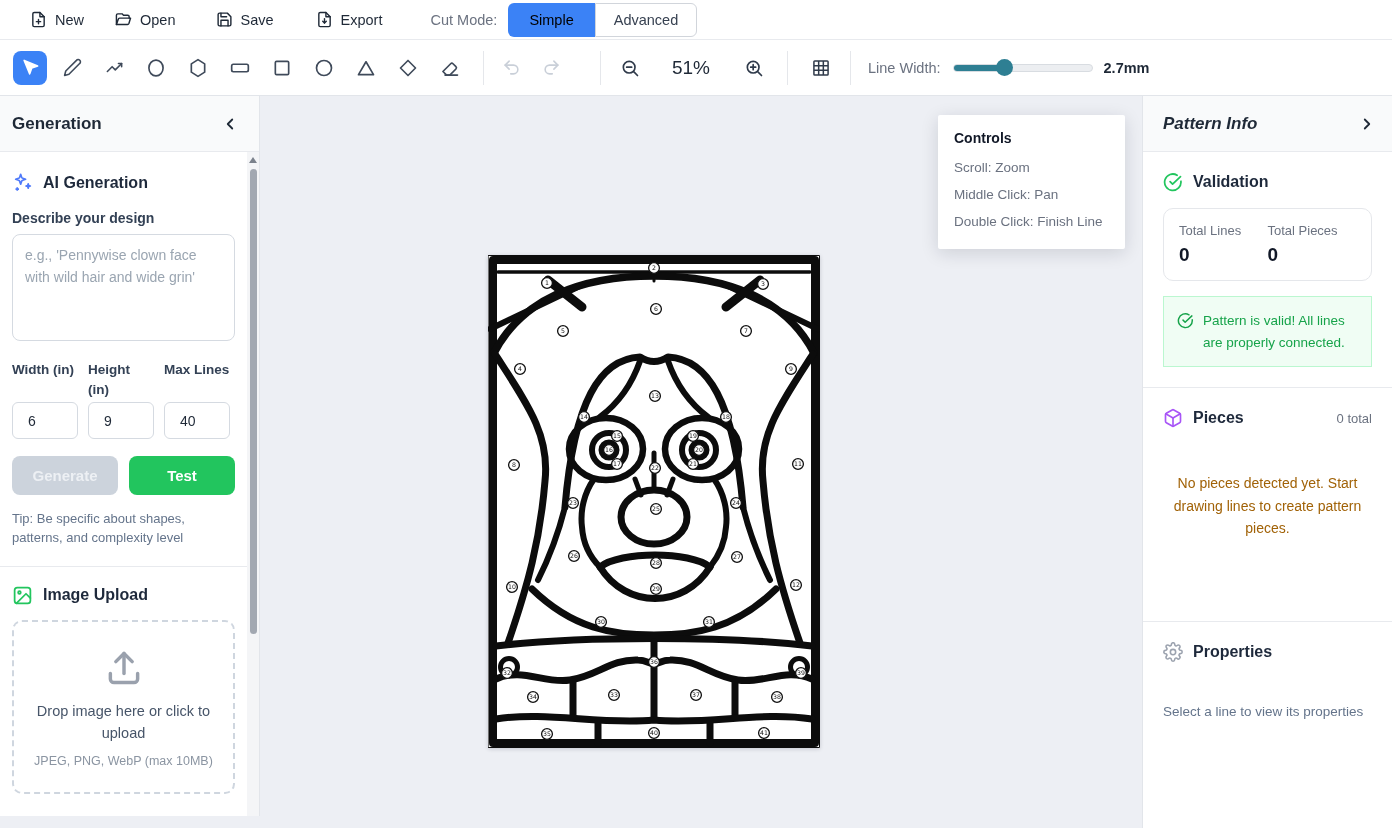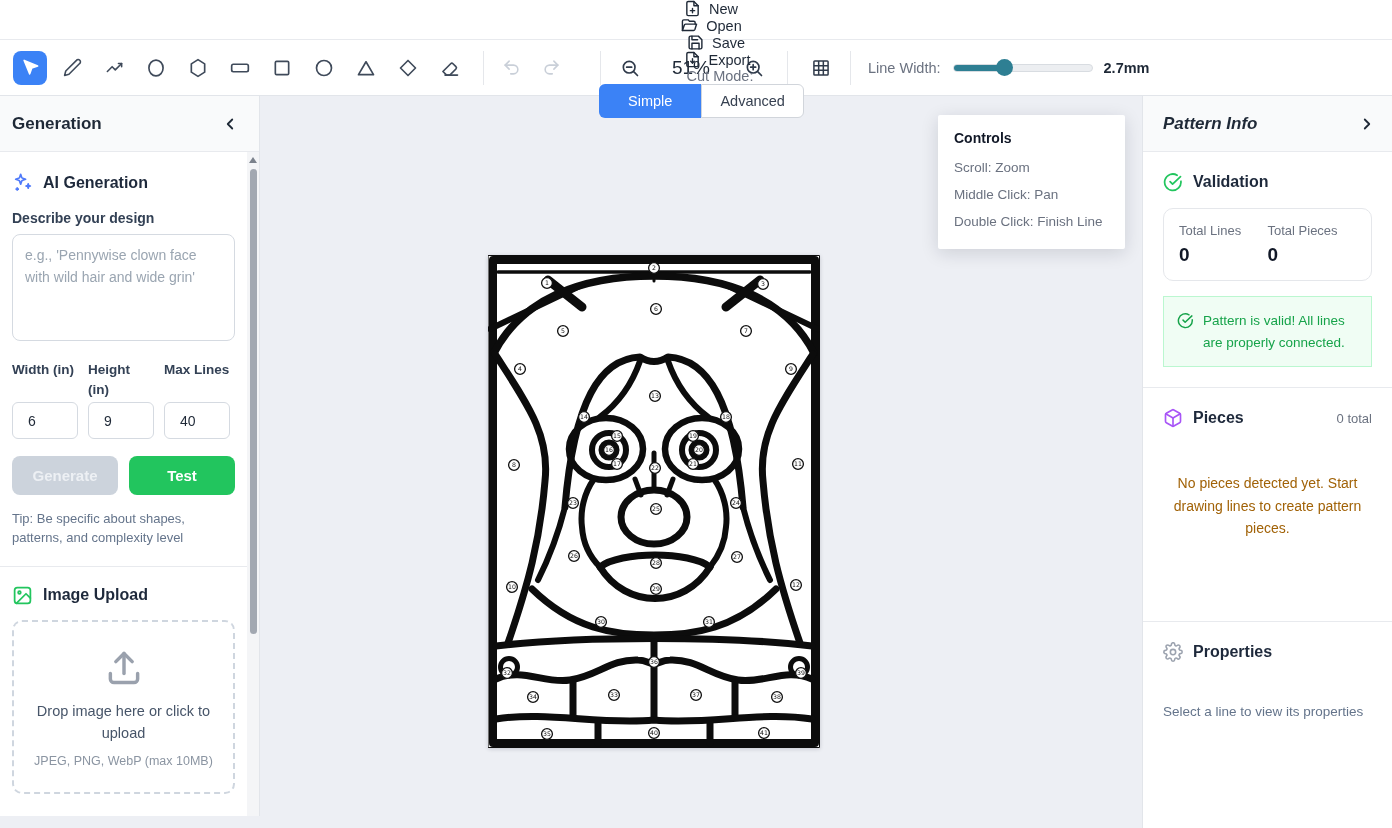--- a/index.html
+++ b/index.html
@@ -6,28 +6,28 @@
   * { box-sizing: border-box; margin: 0; padding: 0; }
   html,body { width:1392px; height:828px; overflow:hidden; }
   body {
     font-family: "Liberation Sans", "DejaVu Sans", sans-serif;
     background:#edeff4; color:#1f2937; position:relative; font-size:14px;
   }
   svg { display:block; }
 
   
   .topbar{position:absolute;top:0;left:0;right:0;height:40px;background:#fff;
-    border-bottom:1px solid #e8eaee;display:flex;align-items:center;z-index:6;flex-direction:column;}
+    border-bottom:1px solid #e8eaee;display:flex;align-items:center;z-index:6;}
   .file-btn{display:flex;align-items:center;gap:8px;font-size:14.5px;color:#1f2937;cursor:pointer;}
   .file-btn svg{stroke:#1f2937;}
   .m30{margin-left:30px}.m31{margin-left:31px}.m40{margin-left:40px}.m42{margin-left:42px}
   .cutmode{margin-left:48px;color:#6b7280;font-size:14.5px;}
   .seg{display:flex;margin-left:11px;height:34px;}
   .seg button{font-family:inherit;font-size:14.5px;height:34px;cursor:pointer;}
-  .seg-simple{background:#3b82f6;color:#ffffff;border:none;border-radius:6px 0 0 6px;padding:0 29px;}
+  .seg-simple{background:#3b82f6;color:#000000;border:none;border-radius:6px 0 0 6px;padding:0 21px;}
   .seg-advanced{background:#fff;color:#374151;border:1px solid #d1d5db;border-radius:0 6px 6px 0;padding:0 18px;}
 
   
   .toolbar2{position:absolute;top:40px;left:0;right:0;height:56px;background:#fff;
     border-bottom:1px solid #e2e5ea;display:flex;align-items:center;padding-left:13px;z-index:5;}
   .tool{width:34px;height:34px;border-radius:8px;border:none;background:transparent;display:flex;
     align-items:center;justify-content:center;margin-right:8px;cursor:pointer;}
   .tool svg{stroke:#3f4a5a;}
   .tool.active{background:#3b82f6;}
   .tool.active svg{stroke:#fff;fill:#fff;}

